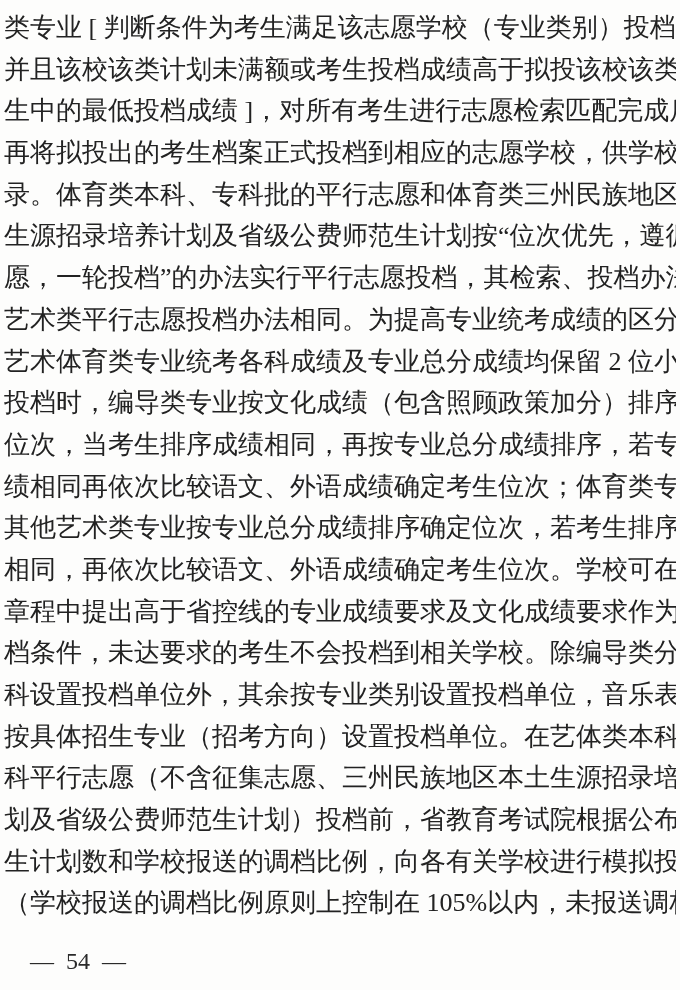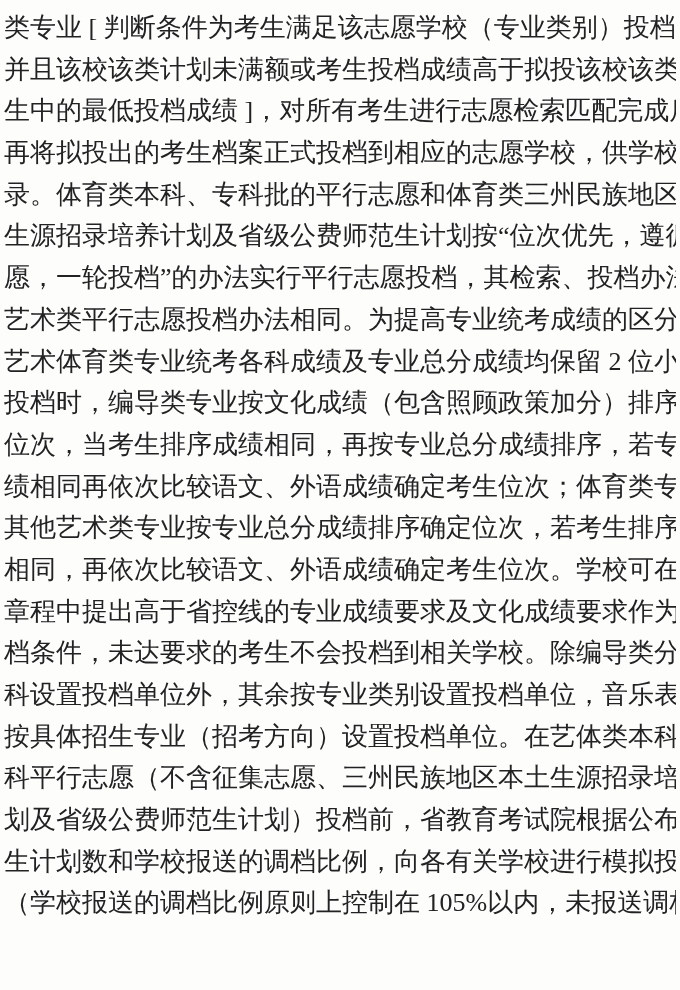--- a/index.html
+++ b/index.html
@@ -64,13 +64,14 @@
       <div class="text-line">相同，再依次比较语文、外语成绩确定考生位次。学校可在招生</div>
       <div class="text-line">章程中提出高于省控线的专业成绩要求及文化成绩要求作为投</div>
       <div class="text-line">档条件，未达要求的考生不会投档到相关学校。除编导类分文理</div>
       <div class="text-line">科设置投档单位外，其余按专业类别设置投档单位，音乐表演类</div>
       <div class="text-line">按具体招生专业（招考方向）设置投档单位。在艺体类本科、专</div>
       <div class="text-line">科平行志愿（不含征集志愿、三州民族地区本土生源招录培养计</div>
       <div class="text-line">划及省级公费师范生计划）投档前，省教育考试院根据公布的招</div>
       <div class="text-line">生计划数和学校报送的调档比例，向各有关学校进行模拟投档</div>
       <div class="text-line">（学校报送的调档比例原则上控制在 105%以内，未报送调档比</div>
     </div>
+  <div class="page-footer">— 54 —</div>
 </div>
 
 </body></html>

